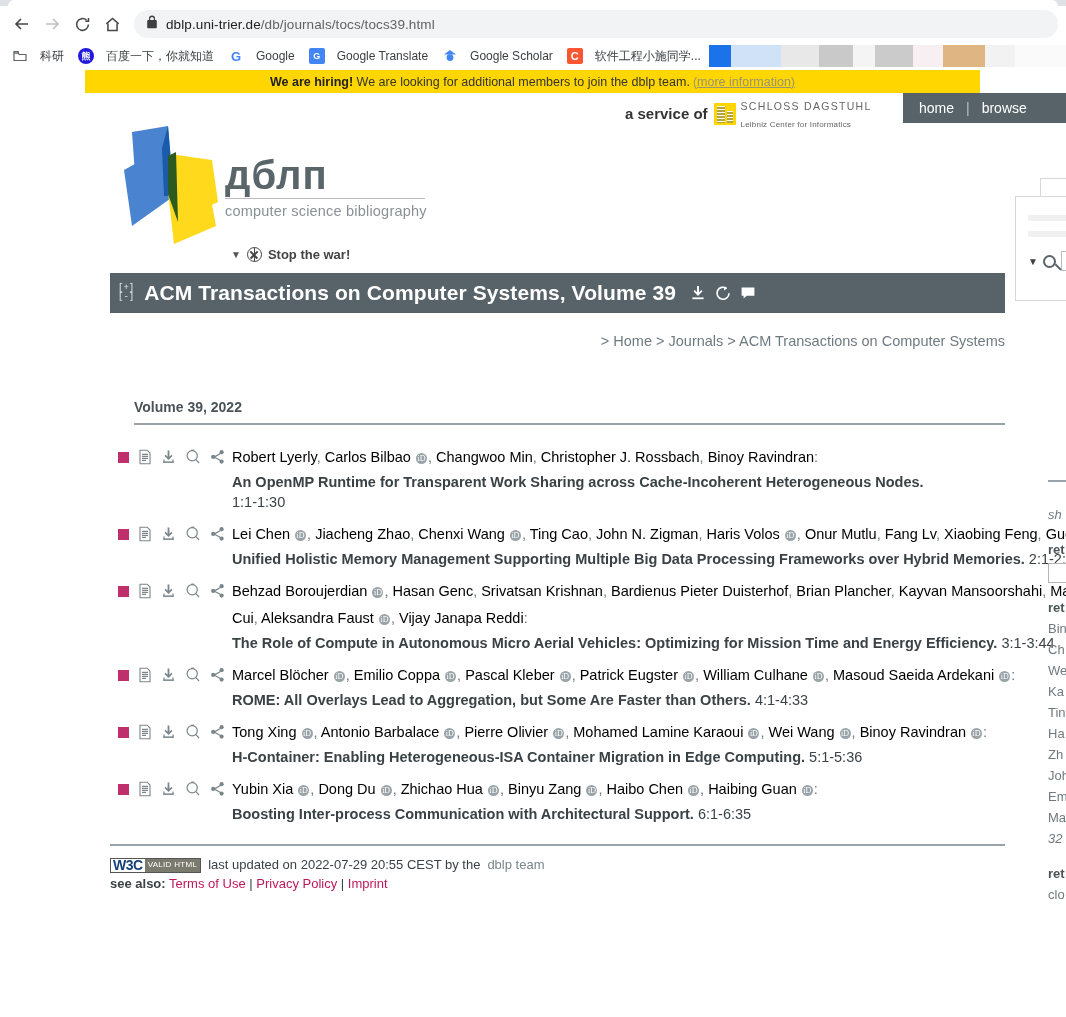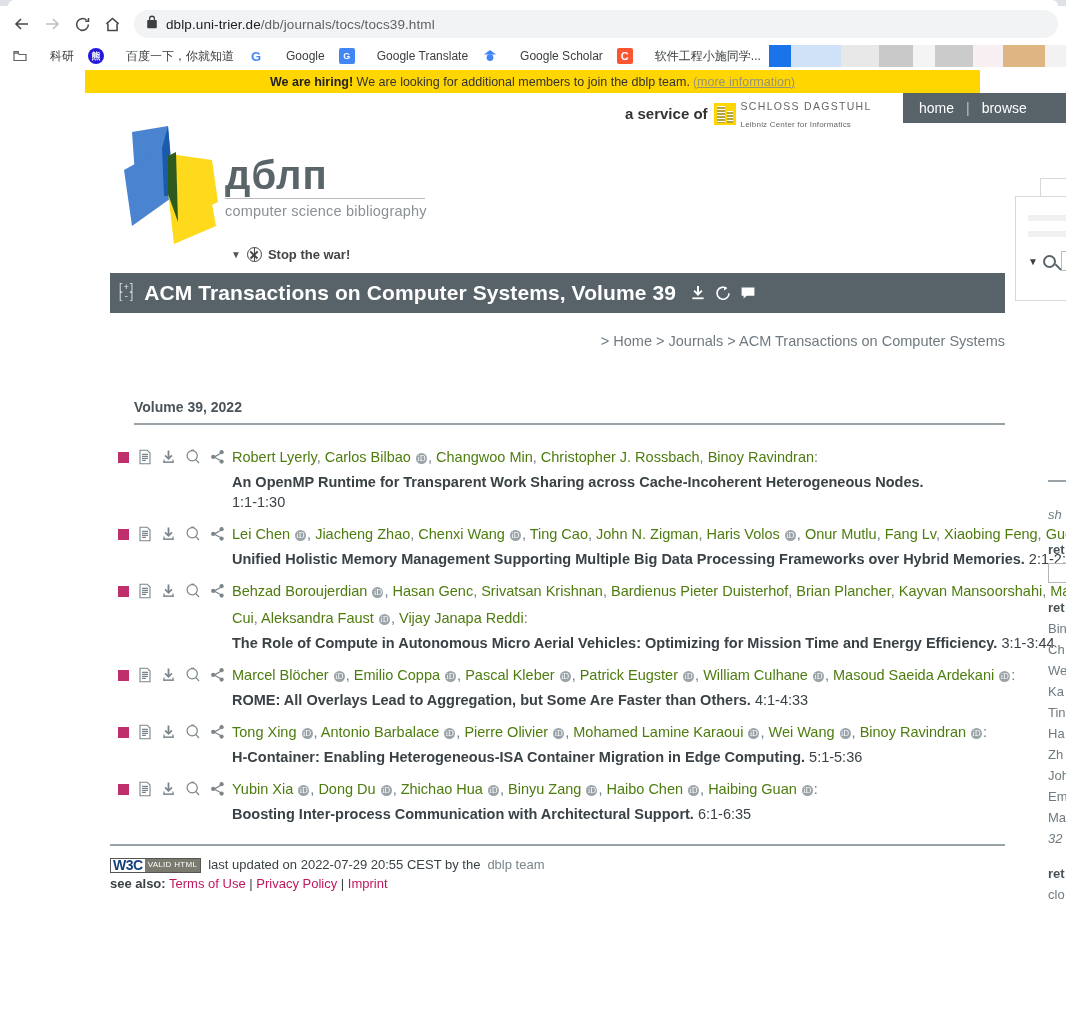--- a/index.html
+++ b/index.html
@@ -73,21 +73,21 @@
     align-items: center;
     padding: 0 6px;
     gap: 2px;
     background: #ffffff;
     overflow: hidden;
     position: relative;
   }
   .bm {
     display: flex;
     align-items: center;
-    gap: 22px;
+    gap: 12px;
     padding: 2px 6px;
     border-radius: 4px;
     font-size: 12px;
     color: #3c4043;
     white-space: nowrap;
     flex: 0 0 auto;
   }
   .bm-fav {
     width: 16px; height: 16px;
     flex: 0 0 auto;
@@ -371,21 +371,21 @@
   }
   .pub-icons svg { display:block; }
   .pub-body {
     flex: 1 1 auto;
     font-size: 14.5px;
     line-height: 20px;
     color: #3a4246;
     min-width: 0;
   }
   .pub-body .authors { color: #6f7a80; }
-  .pub-body .authors .a { color:#4d7c0f;text-align:right; }
+  .pub-body .authors .a { color:#000000;text-align:right; }
   .orcid {
     display: inline-block;
     width: 11px; height: 11px;
     border-radius: 50%;
     background: #9aa3a8;
     color: #fff;
     font-size: 8px;
     line-height: 11px;
     text-align: center;
     vertical-align: 1px;

